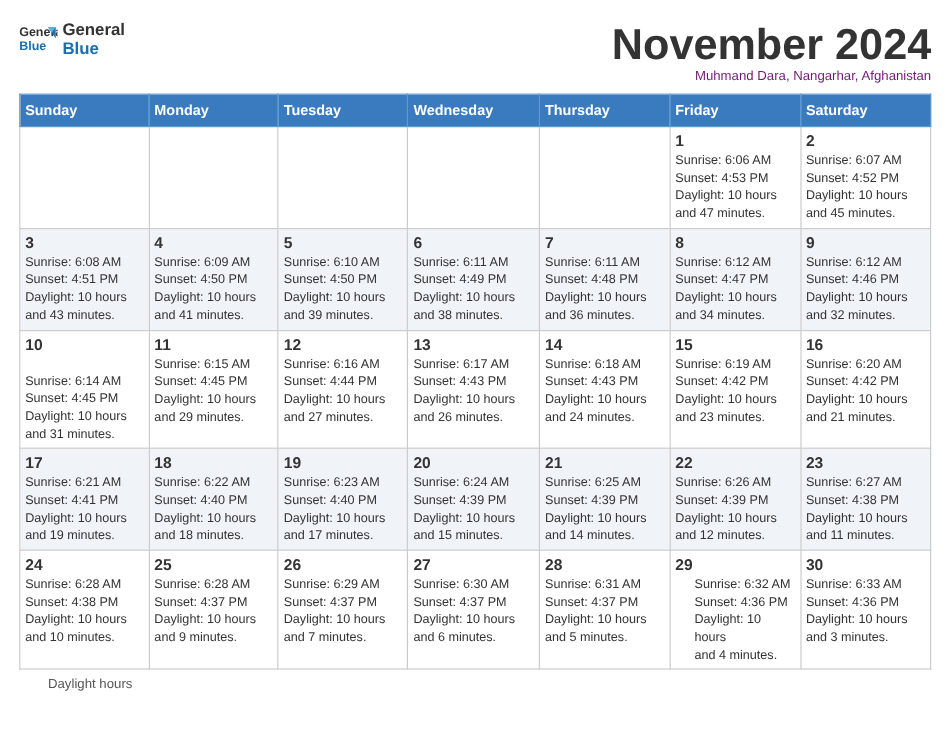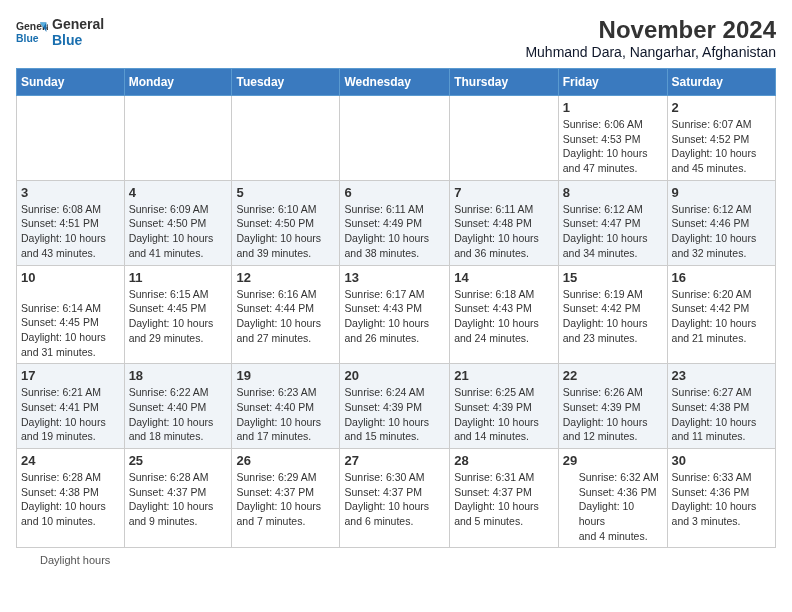--- a/index.html
+++ b/index.html
@@ -22,27 +22,27 @@
       gap: 4px;
     }
     .logo-icon {
       width: 32px;
       height: 32px;
     }
     .title-block {
       text-align: right;
     }
     .month-year {
-      font-size: 24px;
+      font-size: 36px;
       font-weight: bold;
       color: #333;
     }
     .location {
-      font-size: 14px;
-      color: #0f172a;
+      font-size: 11px;
+      color: #701a75;
     }
     .calendar {
       width: 100%;
       border-collapse: collapse;
       font-size: 11px;
       padding-left: 21px;
     }
     .calendar th {
       background-color: #3a7abf;
       color: #fff;

